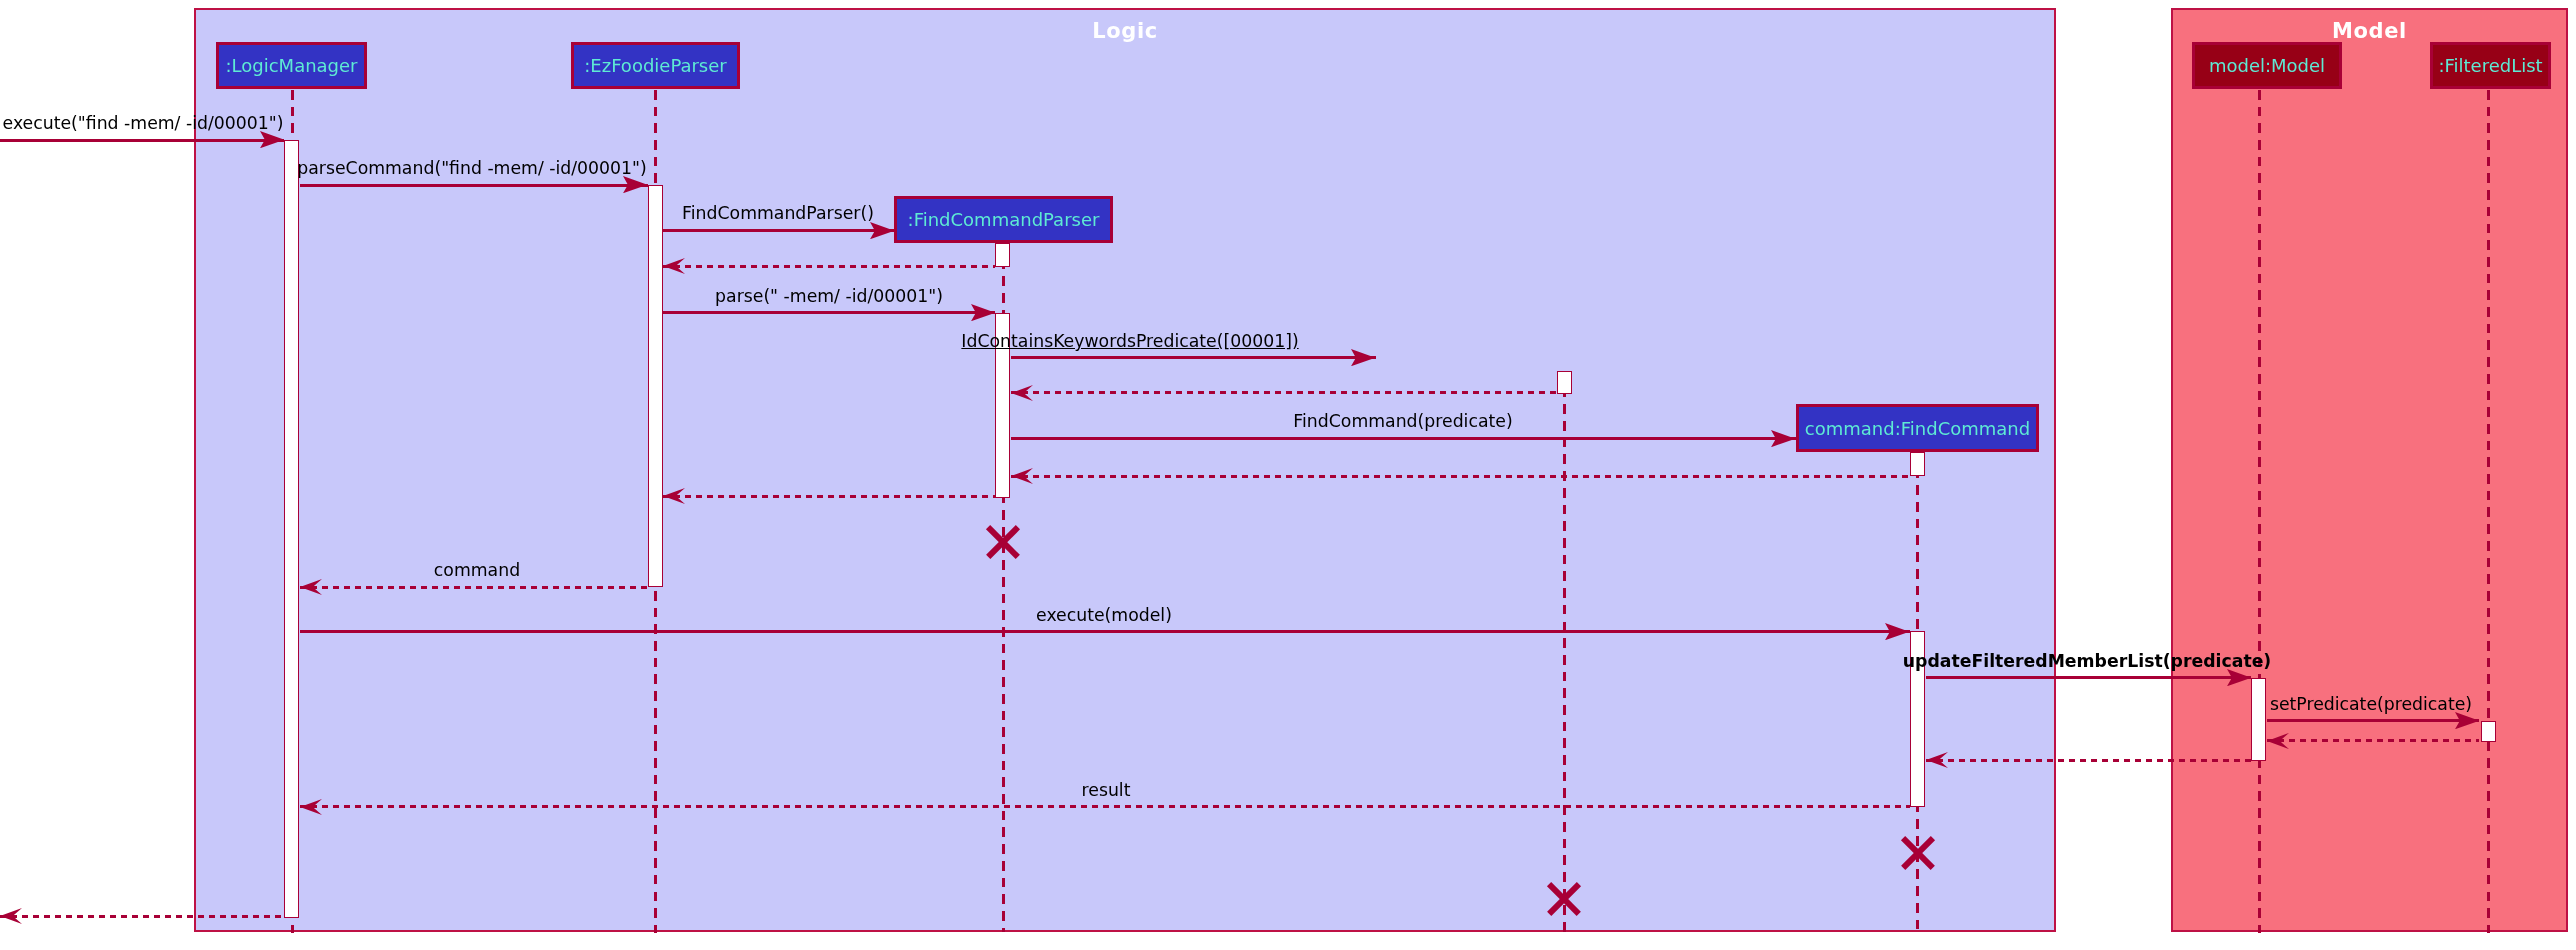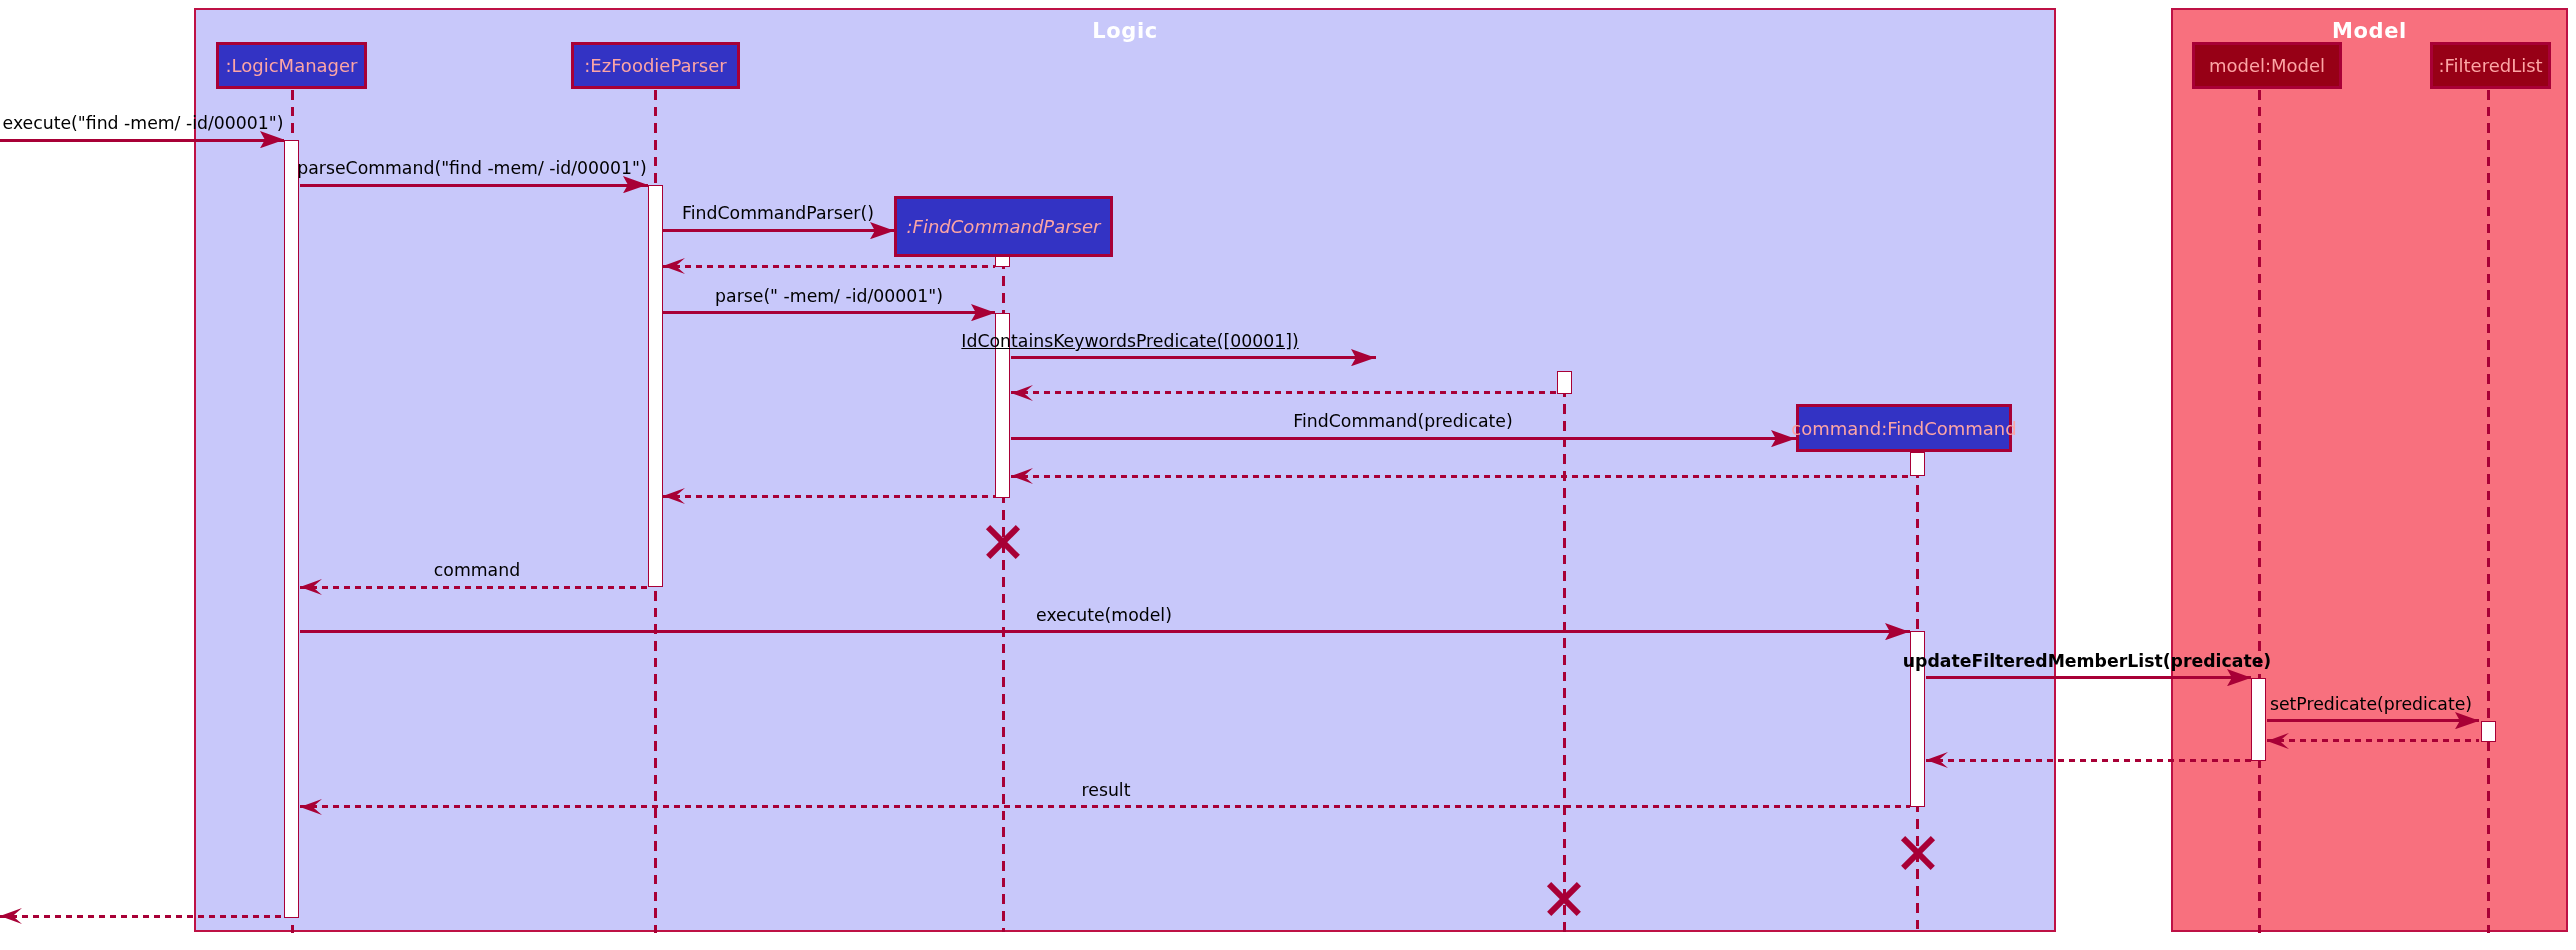--- a/index.html
+++ b/index.html
@@ -14,21 +14,21 @@
   .frame-title{
     position:absolute;top:10.3px;left:0;width:100%;
     text-align:center;font-size:21px;font-weight:bold;color:#ffffff;
     z-index:2;letter-spacing:0.6px;
   }
   .lifeline{position:absolute;width:2.6px;z-index:1;}
   .activation{position:absolute;width:15.4px;background:#ffffff;box-sizing:border-box;z-index:3;}
   .pbox{
     position:absolute;box-sizing:border-box;z-index:4;
     display:flex;align-items:center;justify-content:center;
-    color:#fca5a5;font-size:18px;white-space:nowrap;text-align:right;
+    color:#5eead4;font-size:18px;white-space:nowrap;text-align:right;
   }
   .msg-line{position:absolute;height:2.6px;z-index:4;}
   .msg-label{
     position:absolute;z-index:5;color:#000000;font-size:17.3px;
     white-space:nowrap;transform:translateX(-50%);line-height:20.5px;
   }
   .arrowhead{position:absolute;z-index:5;}
   .destroy{position:absolute;width:32px;height:31px;z-index:6;}
   .destroy div{
     position:absolute;left:50%;top:50%;width:42px;height:5.8px;
@@ -101,22 +101,22 @@
     <div class="arrowhead" style="width: 22px; height: 16px; top: 733px; left: 2267px; background: rgb(168, 0, 54); clip-path: polygon(0px 50%, 100% 0px, 58% 50%, 100% 100%);"></div>
     <div class="msg-line" style="left: 1926px; top: 759px; width: 325px; background: repeating-linear-gradient(90deg, rgb(168, 0, 54) 0px, rgb(168, 0, 54) 5.8px, transparent 5.8px, transparent 11px);"></div>
     <div class="arrowhead" style="width: 22px; height: 16px; top: 752px; left: 1926px; background: rgb(168, 0, 54); clip-path: polygon(0px 50%, 100% 0px, 58% 50%, 100% 100%);"></div>
     <div class="msg-line" style="left: 300px; top: 805px; width: 1610px; background: repeating-linear-gradient(90deg, rgb(168, 0, 54) 0px, rgb(168, 0, 54) 5.8px, transparent 5.8px, transparent 11px);"></div>
     <div class="arrowhead" style="width: 22px; height: 16px; top: 799px; left: 300px; background: rgb(168, 0, 54); clip-path: polygon(0px 50%, 100% 0px, 58% 50%, 100% 100%);"></div>
     <div class="msg-label" style="left: 1106px; top: 780px;">result</div>
     <div class="msg-line" style="left: 0px; top: 915px; width: 284px; background: repeating-linear-gradient(90deg, rgb(168, 0, 54) 0px, rgb(168, 0, 54) 5.8px, transparent 5.8px, transparent 11px);"></div>
     <div class="arrowhead" style="width: 22px; height: 16px; top: 908px; left: 0px; background: rgb(168, 0, 54); clip-path: polygon(0px 50%, 100% 0px, 58% 50%, 100% 100%);"></div>
     <div class="pbox" style="left: 216px; top: 42px; width: 151px; height: 47px; background: rgb(51, 51, 196); border: 3.2px solid rgb(168, 0, 54);">:LogicManager</div>
     <div class="pbox" style="left: 571px; top: 42px; width: 169px; height: 47px; background: rgb(51, 51, 196); border: 3.2px solid rgb(168, 0, 54);">:EzFoodieParser</div>
-    <div class="pbox" style="left: 894px; top: 196px; width: 219px; height: 61px; background: rgb(51, 51, 196); border: 3.2px solid rgb(168, 0, 54); font-style: italic;">:FindCommandParser</div>
-    <div class="pbox" style="left: 1796px; top: 404px; width: 216px; height: 48px; background: rgb(51, 51, 196); border: 3.2px solid rgb(168, 0, 54);">command:FindCommand</div>
+    <div class="pbox" style="left: 894px; top: 196px; width: 219px; height: 47px; background: rgb(51, 51, 196); border: 3.2px solid rgb(168, 0, 54);">:FindCommandParser</div>
+    <div class="pbox" style="left: 1796px; top: 404px; width: 243px; height: 48px; background: rgb(51, 51, 196); border: 3.2px solid rgb(168, 0, 54);">command:FindCommand</div>
     <div class="pbox" style="left: 2192px; top: 42px; width: 150px; height: 47px; background: rgb(151, 0, 22); border: 3.2px solid rgb(168, 0, 54);">model:Model</div>
     <div class="pbox" style="left: 2430px; top: 42px; width: 121px; height: 47px; background: rgb(151, 0, 22); border: 3.2px solid rgb(168, 0, 54);">:FilteredList</div>
     <div class="destroy" style="left: 987px; top: 526px;">
       <div style="background: rgb(168, 0, 54); transform: translate(-50%, -50%) rotate(45deg);"></div>
       <div style="background: rgb(168, 0, 54); transform: translate(-50%, -50%) rotate(-45deg);"></div>
     </div>
     <div class="destroy" style="left: 1902px; top: 837px;">
       <div style="background: rgb(168, 0, 54); transform: translate(-50%, -50%) rotate(45deg);"></div>
       <div style="background: rgb(168, 0, 54); transform: translate(-50%, -50%) rotate(-45deg);"></div>
     </div>

